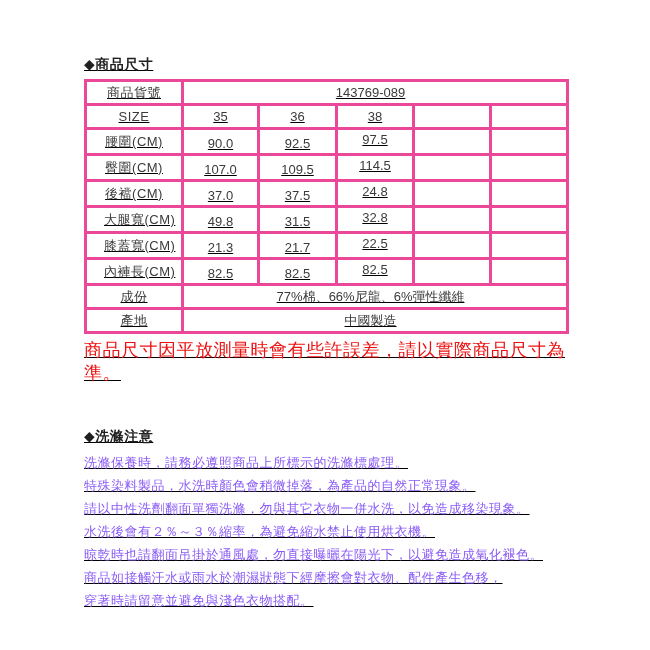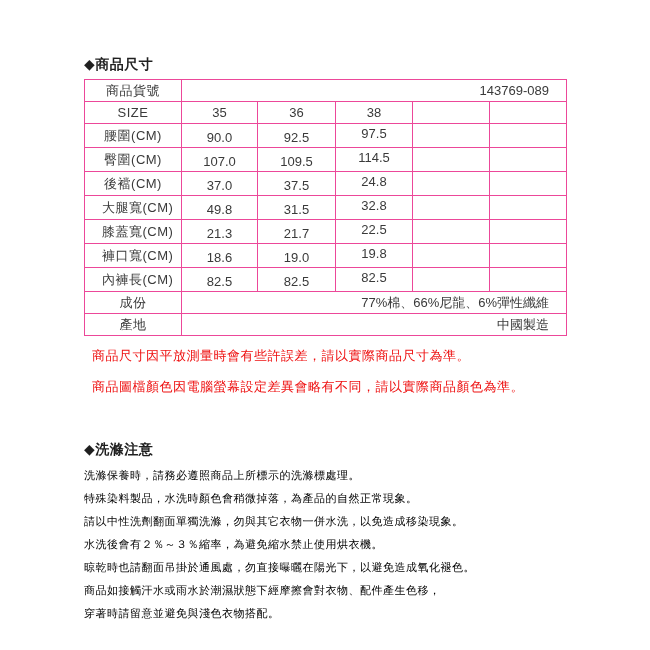--- a/index.html
+++ b/index.html
@@ -1,45 +1,45 @@
 <!DOCTYPE html>
 <html lang="zh-Hant"><head>
 <meta charset="utf-8">
 <style>
   html,body{margin:0;padding:0;}
   body{
     width:650px;height:650px;background:#ffffff;position:relative;overflow:hidden;
     font-family:"Liberation Sans","DejaVu Sans",sans-serif;
     -webkit-font-smoothing:antialiased;
   }
-  .content{position:absolute;left:84px;top:56px;width:482px;}
+  .content{position:absolute;left:84px;top:56px;width:482px;text-decoration:underline;}
   .section-title{
     font-size:14px;font-weight:bold;color:#1f1f1f;margin:0 0 7px 0;line-height:16px;
     letter-spacing:0.5px;
   }
   table.spec{
     border-collapse:collapse;table-layout:fixed;width:482px;color:#3a3a3a;
     font-size:13px;
   }
   table.spec td{
-    border:1px solid #ec4899;height:21px;text-align:center;vertical-align:middle;
+    border:3px solid #ec4899;height:21px;text-align:center;vertical-align:middle;
     padding:0 17px;overflow:hidden;white-space:nowrap;
   }
   table.spec td.lbl{letter-spacing:0.5px;}
-  table.spec td.span-left{text-align:right;padding-left:8px;}
+  table.spec td.span-left{text-align:center;padding-left:8px;}
   table.spec td.num-low{vertical-align:bottom;padding-bottom:2px;}
   table.spec td.num-high{vertical-align:top;padding-top:2px;}
   .notes-red{margin:5px 0 0 0;}
   .notes-red p{
-    margin:8px;font-size:13px;line-height:23px;color:#ee1010;letter-spacing:0.5px;
+    margin:0;font-size:18px;line-height:23px;color:#ee1010;letter-spacing:0.5px;
   }
   .wash-title{margin-top:43px;}
   .notes-wash{margin:0;}
   .notes-wash p{
-    margin:0;font-size:11px;line-height:23px;color:#000000;letter-spacing:0.5px;
+    margin:0;font-size:13px;line-height:23px;color:#8b5cf6;letter-spacing:0.5px;
   }
 </style>
 </head>
 <body>
 
 <div class="content">
 
   <h2 class="section-title">◆商品尺寸</h2>
 
   <table class="spec">
@@ -98,49 +98,40 @@
       </tr>
       <tr>
         <td class="lbl">膝蓋寬(CM)</td>
         <td class="num-low">21.3</td>
         <td class="num-low">21.7</td>
         <td class="num-high">22.5</td>
         <td></td>
         <td></td>
       </tr>
       <tr>
-        <td class="lbl">褲口寬(CM)</td>
-        <td class="num-low">18.6</td>
-        <td class="num-low">19.0</td>
-        <td class="num-high">19.8</td>
-        <td></td>
-        <td></td>
-      </tr>
-      <tr>
         <td class="lbl">內褲長(CM)</td>
         <td class="num-low">82.5</td>
         <td class="num-low">82.5</td>
         <td class="num-high">82.5</td>
         <td></td>
         <td></td>
       </tr>
       <tr>
         <td class="lbl">成份</td>
         <td class="span-left" colspan="5">77%棉、66%尼龍、6%彈性纖維</td>
       </tr>
       <tr>
         <td class="lbl">產地</td>
         <td class="span-left" colspan="5">中國製造</td>
       </tr>
     </tbody>
   </table>
 
   <div class="notes-red">
     <p>商品尺寸因平放測量時會有些許誤差，請以實際商品尺寸為準。</p>
-    <p>商品圖檔顏色因電腦螢幕設定差異會略有不同，請以實際商品顏色為準。</p>
   </div>
 
   <h2 class="section-title wash-title">◆洗滌注意</h2>
 
   <div class="notes-wash">
     <p>洗滌保養時，請務必遵照商品上所標示的洗滌標處理。</p>
     <p>特殊染料製品，水洗時顏色會稍微掉落，為產品的自然正常現象。</p>
     <p>請以中性洗劑翻面單獨洗滌，勿與其它衣物一併水洗，以免造成移染現象。</p>
     <p>水洗後會有２％～３％縮率，為避免縮水禁止使用烘衣機。</p>
     <p>晾乾時也請翻面吊掛於通風處，勿直接曝曬在陽光下，以避免造成氧化褪色。</p>

